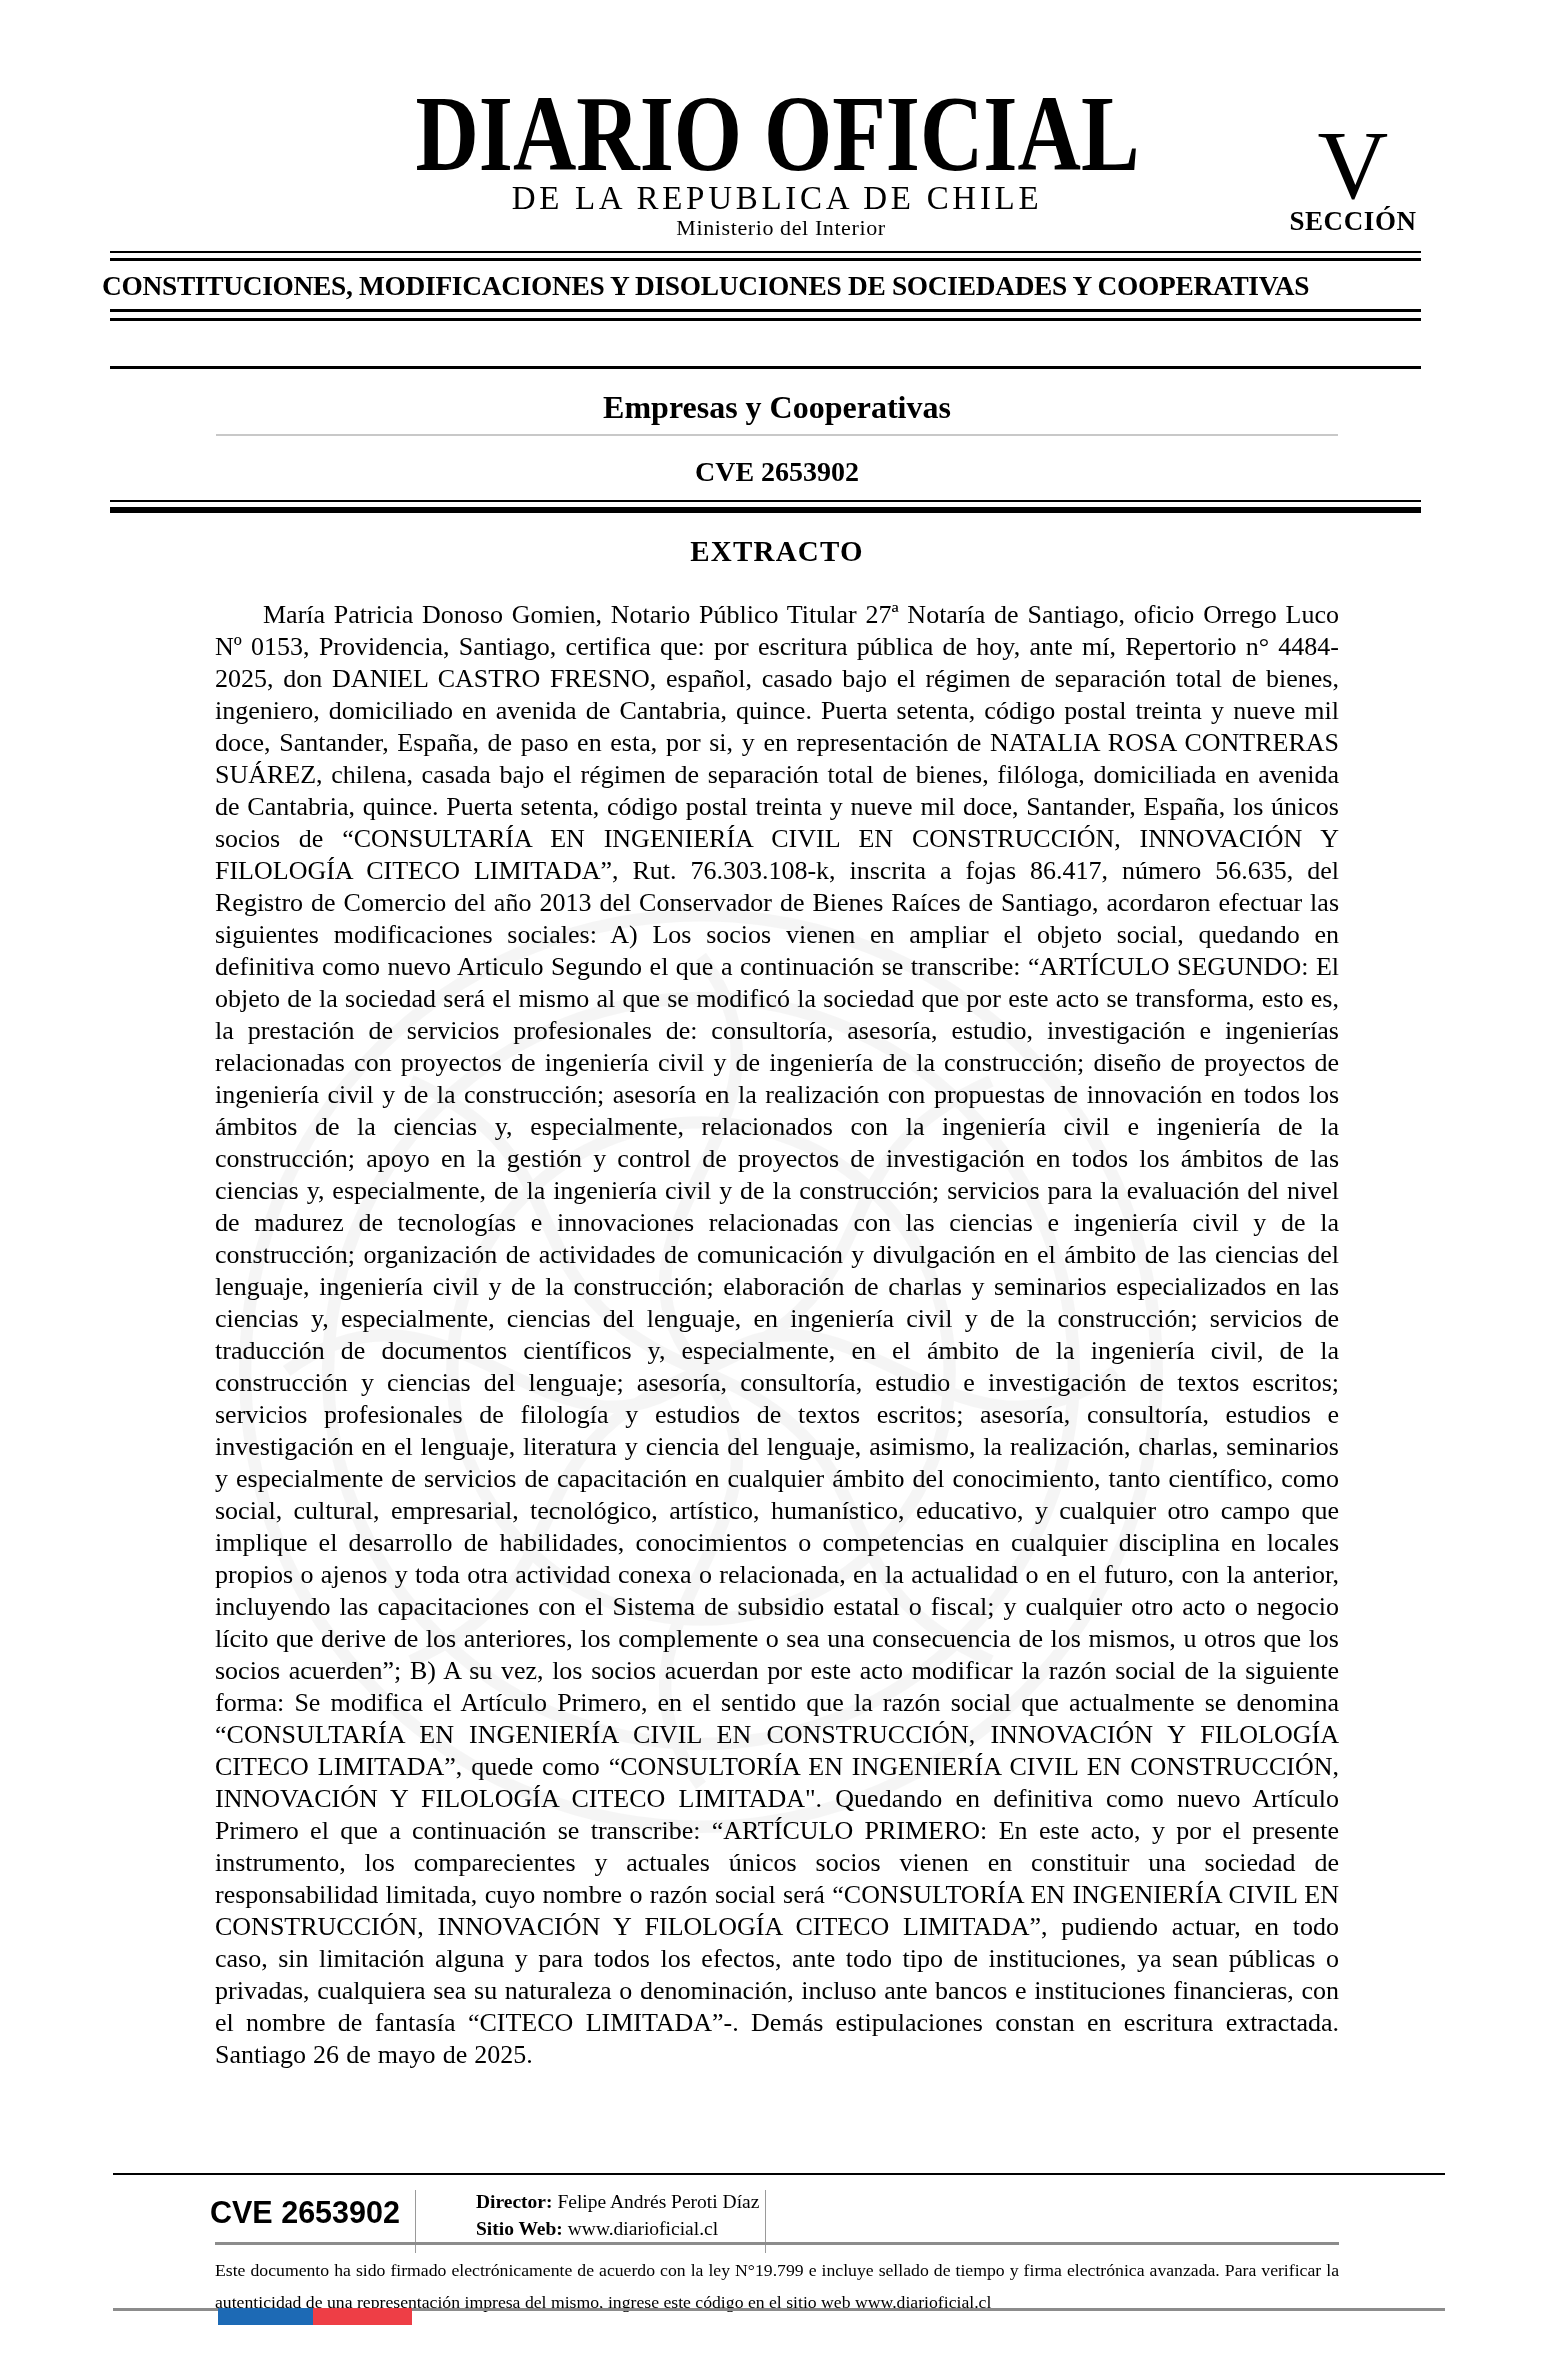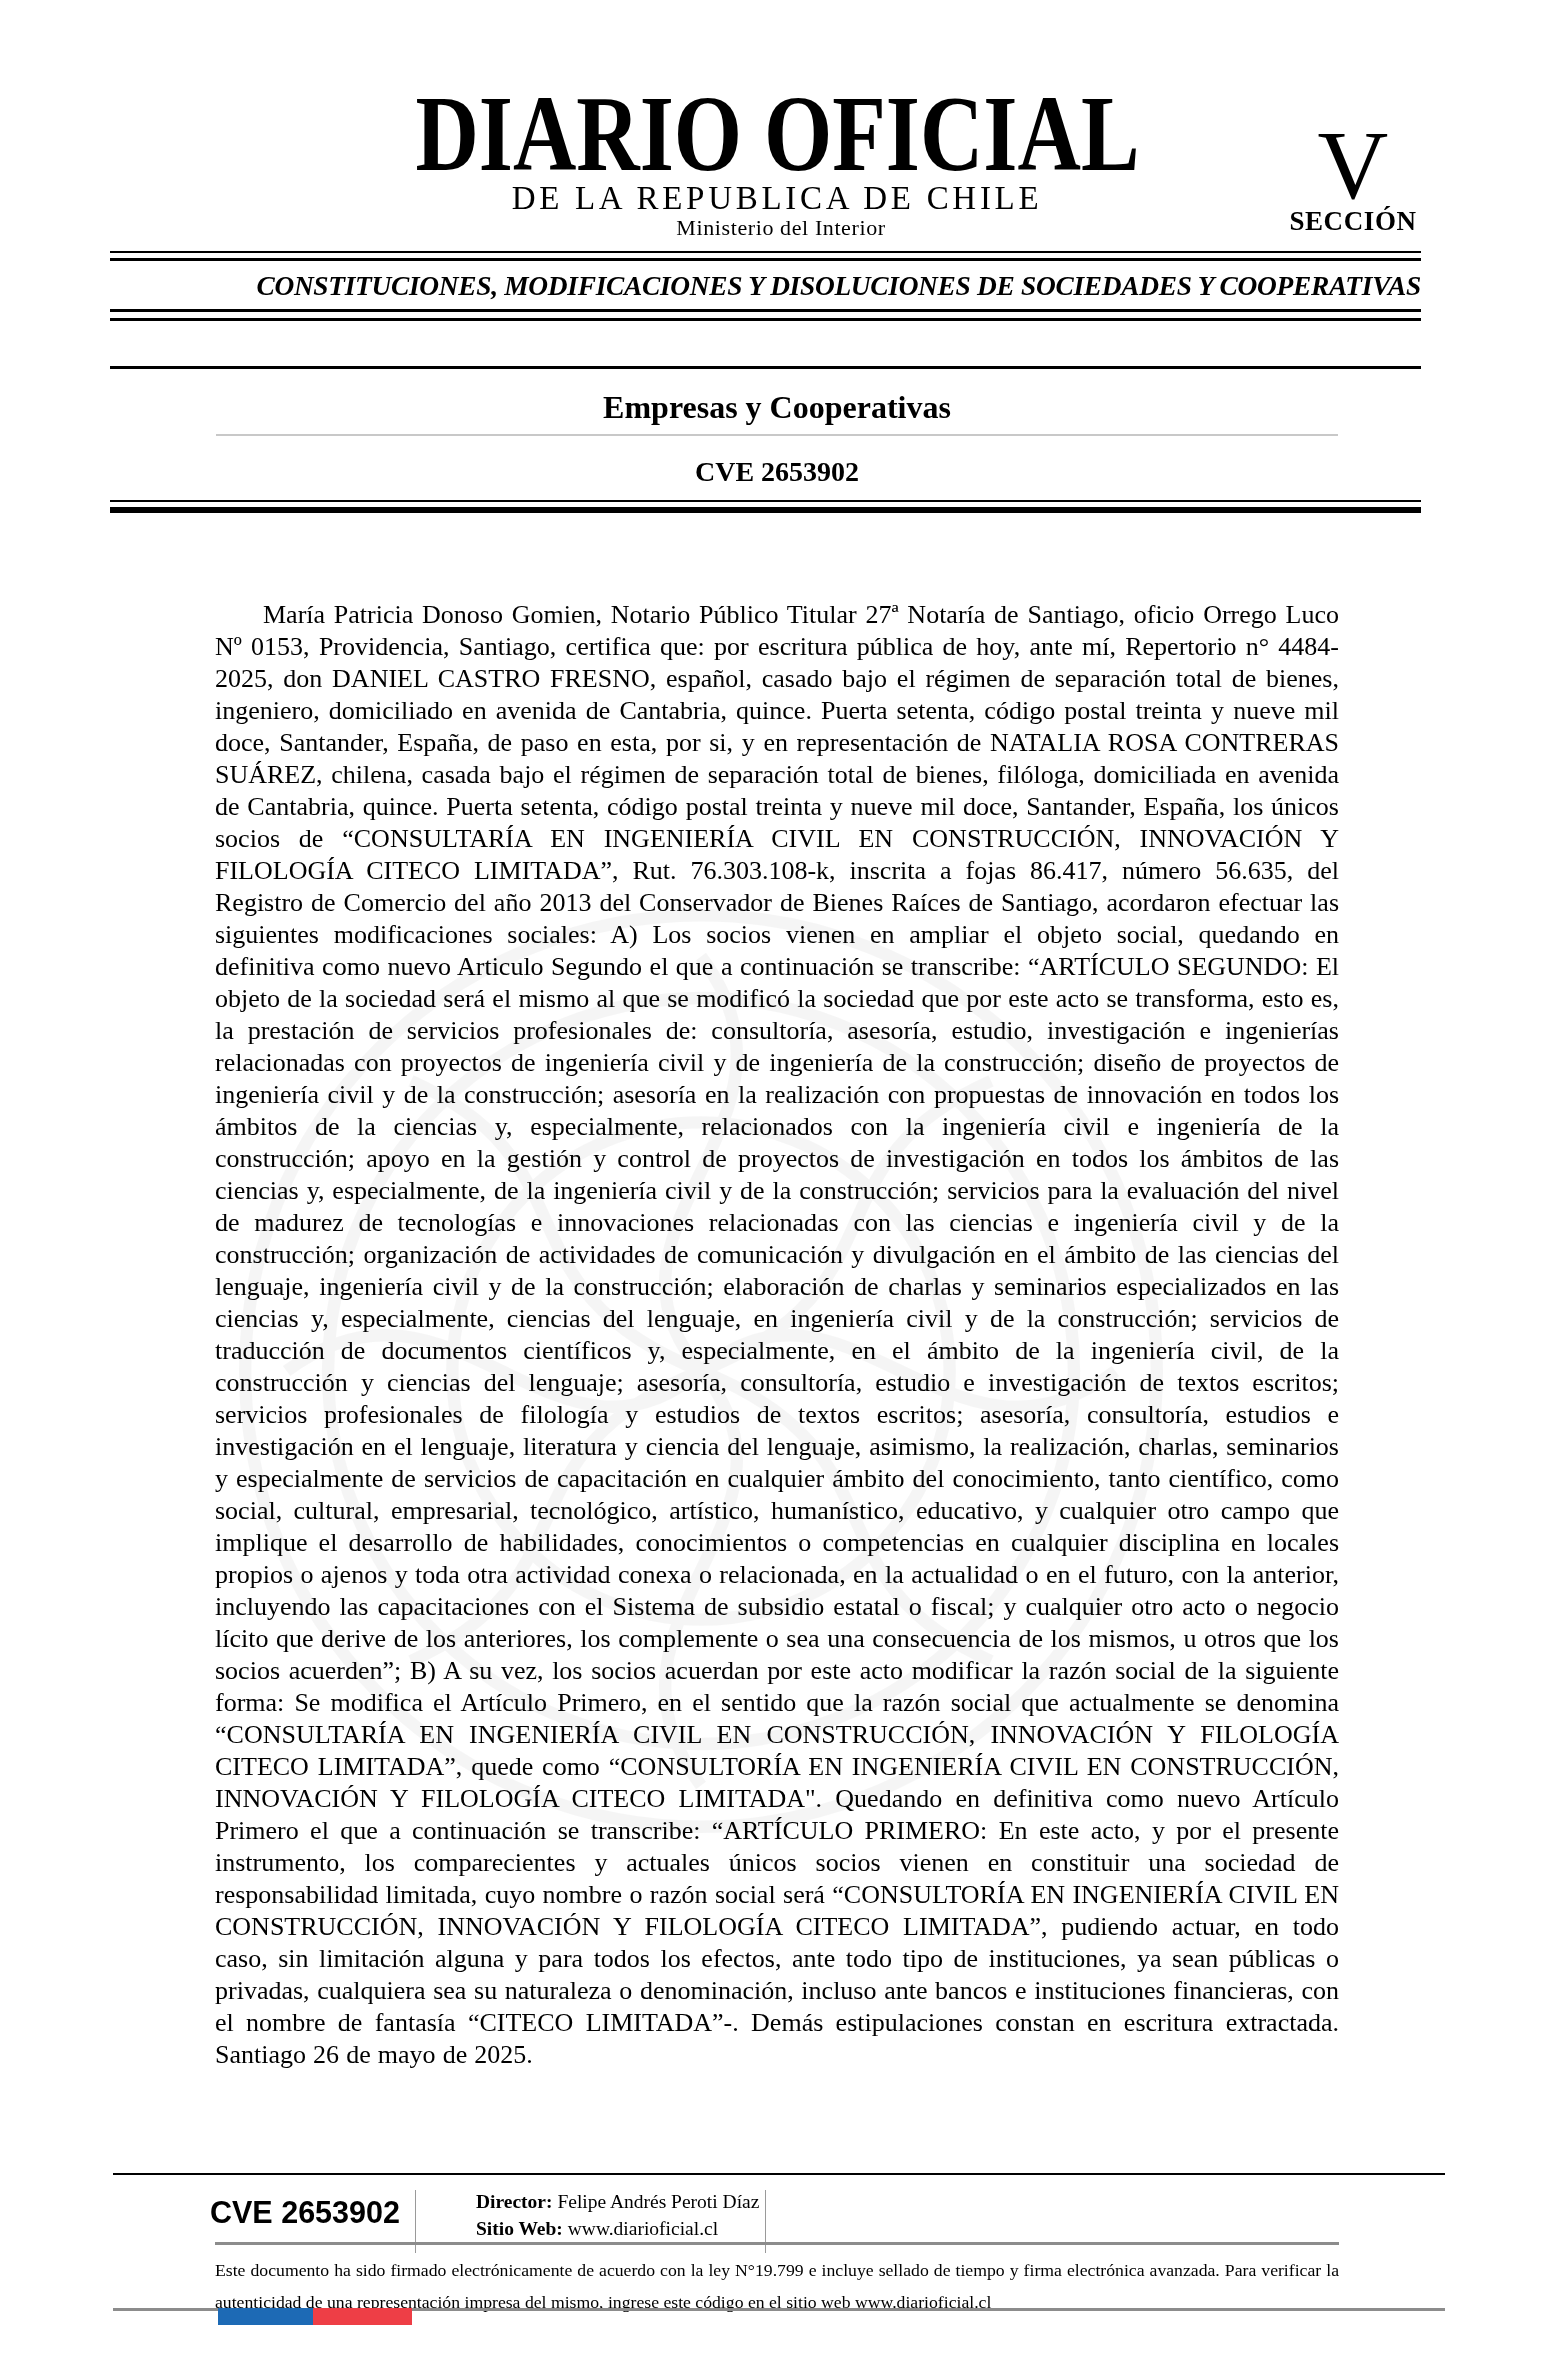--- a/index.html
+++ b/index.html
@@ -19,21 +19,21 @@
   .masthead-subtitle{top:180px;font-size:33px;letter-spacing:3.7px;white-space:nowrap;}
   .masthead-ministry{top:215px;font-size:22px;letter-spacing:0.6px;padding-left:8px;}
   .section-badge{left:1274px;top:116px;width:158px;text-align:center;}
   .section-badge .roman{font-size:98px;line-height:1;}
   .section-badge .label{font-size:27px;font-weight:bold;letter-spacing:0.6px;margin-top:-8.5px;}
   
   .rule{background:#000;}
   .rule-gray{background:#8c8c8c;}
   .rule-light{background:#c8c8c8;}
   
-  .banner-title{top:271px;left:110px;width:1311px;text-align:right;font-size:27.4px;font-weight:bold;letter-spacing:-0.3px;white-space:nowrap;font-style:italic;}
+  .banner-title{top:271px;left:102px;width:1311px;text-align:left;font-size:27.4px;font-weight:bold;letter-spacing:-0.3px;white-space:nowrap;}
   .issue-row{top:332px;left:110px;width:1311px;height:30.5px;font-size:24.4px;}
   .issue-num{position:absolute;left:0;top:0;}
   .issue-date{position:absolute;left:0;right:0;text-align:center;top:0;}
   .issue-page{position:absolute;right:0;top:0;}
   .issue-sep{position:absolute;top:1.2px;width:1.8px;height:27px;background:#3a3a3a;}
   
   .article-heading{top:389px;font-size:32px;font-weight:bold;text-align:center;}
   .article-cve{top:456px;font-size:28px;font-weight:bold;}
   .article-doctype{top:535px;font-size:29px;font-weight:bold;letter-spacing:1.2px;}
   
@@ -96,20 +96,21 @@
 
   <div class="abs rule" style="left:110px;top:366px;width:1311px;height:3px;"></div>
 
   <div class="abs center-line article-heading">Empresas y Cooperativas</div>
   <div class="abs rule-light" style="left:216px;top:434px;width:1122px;height:1.8px;"></div>
   <div class="abs center-line article-cve">CVE 2653902</div>
 
   <div class="abs rule" style="left:110px;top:500px;width:1311px;height:2.4px;"></div>
   <div class="abs rule" style="left:110px;top:507px;width:1311px;height:6.1px;"></div>
 
+  <div class="abs center-line article-doctype">EXTRACTO</div>
 
   <div class="abs article-body">María Patricia Donoso Gomien, Notario Público Titular 27ª Notaría de Santiago, oficio Orrego Luco Nº 0153, Providencia, Santiago, certifica que: por escritura pública de hoy, ante mí, Repertorio n° 4484-2025, don DANIEL CASTRO FRESNO, español, casado bajo el régimen de separación total de bienes, ingeniero, domiciliado en avenida de Cantabria, quince. Puerta setenta, código postal treinta y nueve mil doce, Santander, España, de paso en esta, por si, y en representación de NATALIA ROSA CONTRERAS SUÁREZ, chilena, casada bajo el régimen de separación total de bienes, filóloga, domiciliada en avenida de Cantabria, quince. Puerta setenta, código postal treinta y nueve mil doce, Santander, España, los únicos socios de “CONSULTARÍA EN INGENIERÍA CIVIL EN CONSTRUCCIÓN, INNOVACIÓN Y FILOLOGÍA CITECO LIMITADA”, Rut. 76.303.108-k, inscrita a fojas 86.417, número 56.635, del Registro de Comercio del año 2013 del Conservador de Bienes Raíces de Santiago, acordaron efectuar las siguientes modificaciones sociales: A) Los socios vienen en ampliar el objeto social, quedando en definitiva como nuevo Articulo Segundo el que a continuación se transcribe: “ARTÍCULO SEGUNDO: El objeto de la sociedad será el mismo al que se modificó la sociedad que por este acto se transforma, esto es, la prestación de servicios profesionales de: consultoría, asesoría, estudio, investigación e ingenierías relacionadas con proyectos de ingeniería civil y de ingeniería de la construcción; diseño de proyectos de ingeniería civil y de la construcción; asesoría en la realización con propuestas de innovación en todos los ámbitos de la ciencias y, especialmente, relacionados con la ingeniería civil e ingeniería de la construcción; apoyo en la gestión y control de proyectos de investigación en todos los ámbitos de las ciencias y, especialmente, de la ingeniería civil y de la construcción; servicios para la evaluación del nivel de madurez de tecnologías e innovaciones relacionadas con las ciencias e ingeniería civil y de la construcción; organización de actividades de comunicación y divulgación en el ámbito de las ciencias del lenguaje, ingeniería civil y de la construcción; elaboración de charlas y seminarios especializados en las ciencias y, especialmente, ciencias del lenguaje, en ingeniería civil y de la construcción; servicios de traducción de documentos científicos y, especialmente, en el ámbito de la ingeniería civil, de la construcción y ciencias del lenguaje; asesoría, consultoría, estudio e investigación de textos escritos; servicios profesionales de filología y estudios de textos escritos; asesoría, consultoría, estudios e investigación en el lenguaje, literatura y ciencia del lenguaje, asimismo, la realización, charlas, seminarios y especialmente de servicios de capacitación en cualquier ámbito del conocimiento, tanto científico, como social, cultural, empresarial, tecnológico, artístico, humanístico, educativo, y cualquier otro campo que implique el desarrollo de habilidades, conocimientos o competencias en cualquier disciplina en locales propios o ajenos y toda otra actividad conexa o relacionada, en la actualidad o en el futuro, con la anterior, incluyendo las capacitaciones con el Sistema de subsidio estatal o fiscal; y cualquier otro acto o negocio lícito que derive de los anteriores, los complemente o sea una consecuencia de los mismos, u otros que los socios acuerden”; B) A su vez, los socios acuerdan por este acto modificar la razón social de la siguiente forma: Se modifica el Artículo Primero, en el sentido que la razón social que actualmente se denomina “CONSULTARÍA EN INGENIERÍA CIVIL EN CONSTRUCCIÓN, INNOVACIÓN Y FILOLOGÍA CITECO LIMITADA”, quede como “CONSULTORÍA EN INGENIERÍA CIVIL EN CONSTRUCCIÓN, INNOVACIÓN Y FILOLOGÍA CITECO LIMITADA". Quedando en definitiva como nuevo Artículo Primero el que a continuación se transcribe: “ARTÍCULO PRIMERO: En este acto, y por el presente instrumento, los comparecientes y actuales únicos socios vienen en constituir una sociedad de responsabilidad limitada, cuyo nombre o razón social será “CONSULTORÍA EN INGENIERÍA CIVIL EN CONSTRUCCIÓN, INNOVACIÓN Y FILOLOGÍA CITECO LIMITADA”, pudiendo actuar, en todo caso, sin limitación alguna y para todos los efectos, ante todo tipo de instituciones, ya sean públicas o privadas, cualquiera sea su naturaleza o denominación, incluso ante bancos e instituciones financieras, con el nombre de fantasía “CITECO LIMITADA”-. Demás estipulaciones constan en escritura extractada. Santiago 26 de mayo de 2025.</div>
 
   <div class="abs rule" style="left:113px;top:2173px;width:1332px;height:2.4px;"></div>
 
   <div class="abs footer-cve">CVE 2653902</div>
 
   <div class="abs footer-vdiv" style="left:415px;top:2190px;height:63px;"></div>
 
   <div class="abs footer-col" style="left:428px;top:2188px;margin-left:48px;">

